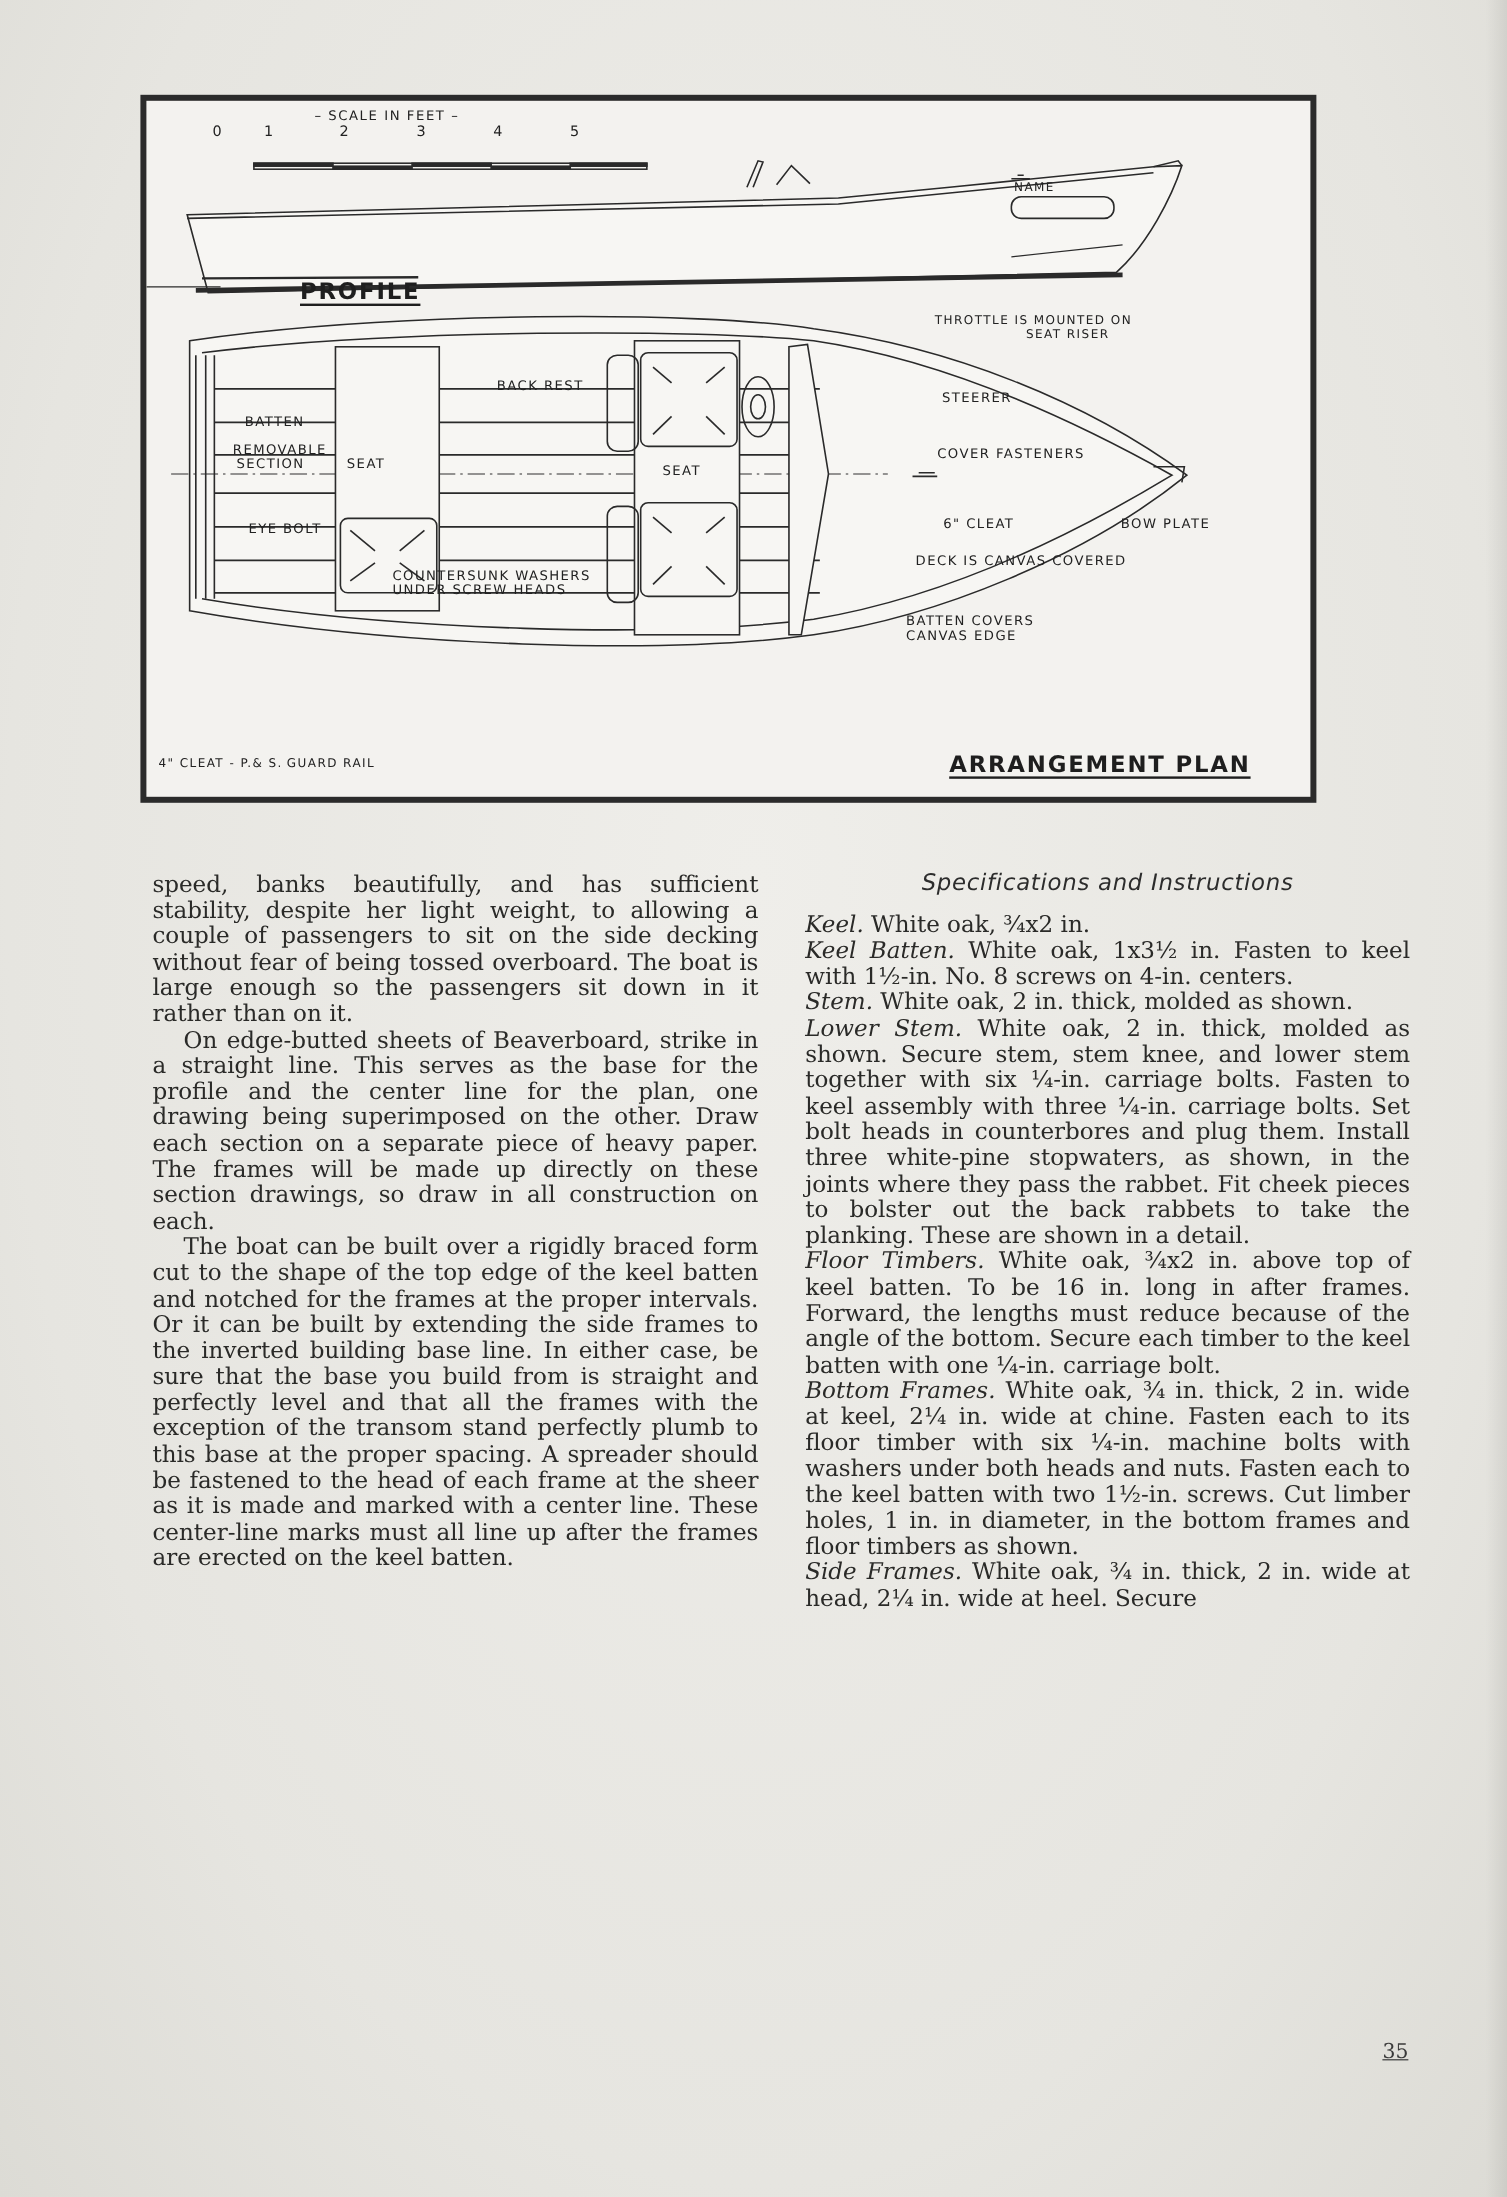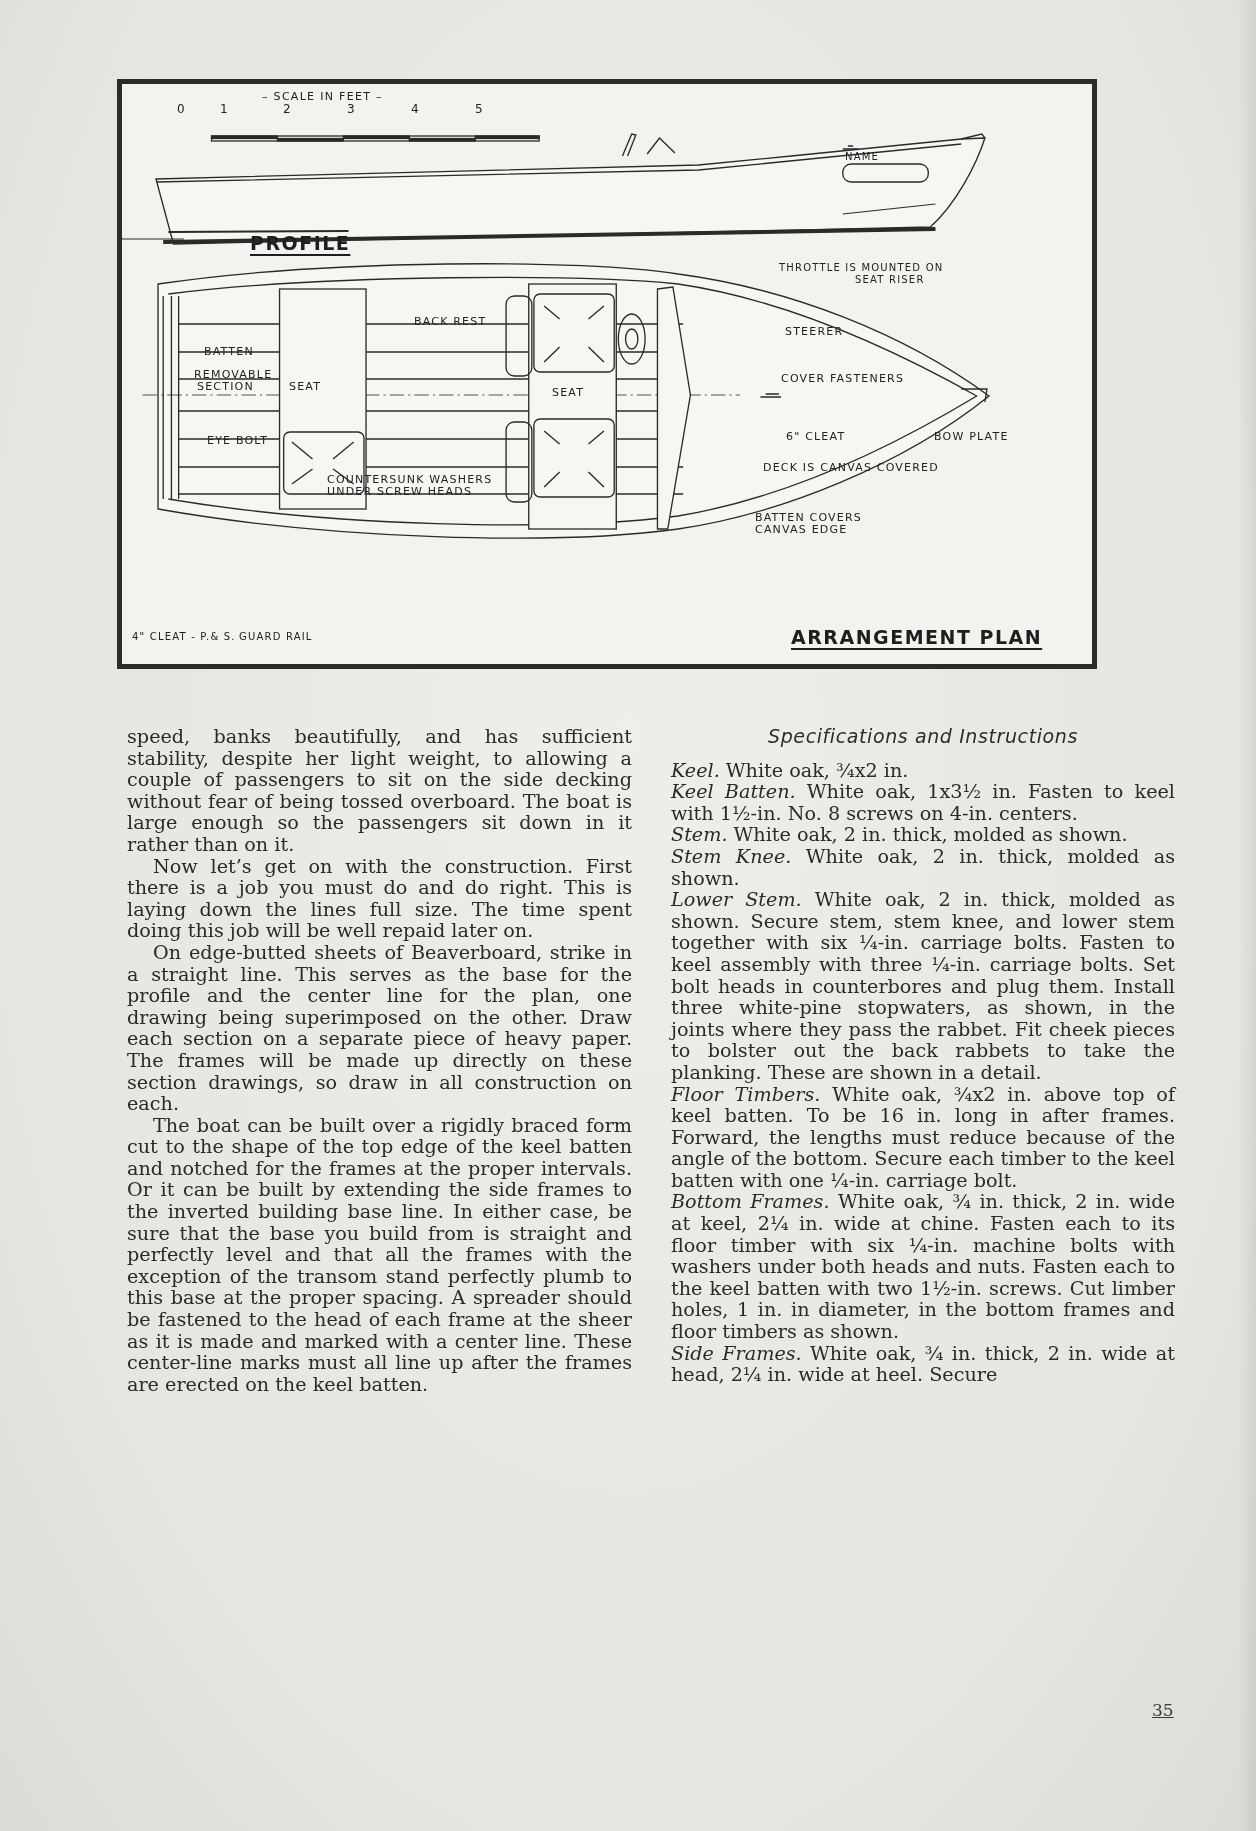--- a/index.html
+++ b/index.html
@@ -172,30 +172,28 @@
   <div class="drawing-label" style="left:205px;top:401px;">UNDER SCREW HEADS</div>
   <div class="drawing-label" style="left:633px;top:427px;">BATTEN COVERS</div>
   <div class="drawing-label" style="left:633px;top:439px;">CANVAS EDGE</div>
   <div class="drawing-label" style="left:10px;top:546px;font-size:10px;">4" CLEAT - P.&amp; S.</div>
   <div class="drawing-label" style="left:117px;top:546px;font-size:10px;">GUARD RAIL</div>
   <div class="title-label" style="left:669px;top:542px;">ARRANGEMENT PLAN</div>
 </div>
 
 <div class="col col-left">
   <p>speed, banks beautifully, and has sufficient stability, despite her light weight, to allowing a couple of passengers to sit on the side decking without fear of being tossed overboard. The boat is large enough so the passengers sit down in it rather than on it.</p>
-  <p class="indent">Now let’s get on with the construction. First there is a job you must do and do right. This is laying down the lines full size. The time spent doing this job will be well repaid later on.</p>
   <p class="indent">On edge-butted sheets of Beaverboard, strike in a straight line. This serves as the base for the profile and the center line for the plan, one drawing being superimposed on the other. Draw each section on a separate piece of heavy paper. The frames will be made up directly on these section drawings, so draw in all construction on each.</p>
   <p class="indent">The boat can be built over a rigidly braced form cut to the shape of the top edge of the keel batten and notched for the frames at the proper intervals. Or it can be built by extending the side frames to the inverted building base line. In either case, be sure that the base you build from is straight and perfectly level and that all the frames with the exception of the transom stand perfectly plumb to this base at the proper spacing. A spreader should be fastened to the head of each frame at the sheer as it is made and marked with a center line. These center-line marks must all line up after the frames are erected on the keel batten.</p>
 </div>
 
 <div class="col col-right">
   <div class="spec-heading">Specifications and Instructions</div>
   <p class="spec-item"><em>Keel.</em><span> White oak, ¾x2 in.</span></p>
   <p class="spec-item"><em>Keel Batten.</em><span> White oak, 1x3½ in. Fasten to keel with 1½-in. No. 8 screws on 4-in. centers.</span></p>
   <p class="spec-item"><em>Stem.</em><span> White oak, 2 in. thick, molded as shown.</span></p>
-  <p class="spec-item"><em>Stem Knee.</em><span> White oak, 2 in. thick, molded as shown.</span></p>
   <p class="spec-item"><em>Lower Stem.</em><span> White oak, 2 in. thick, molded as shown. Secure stem, stem knee, and lower stem together with six ¼-in. carriage bolts. Fasten to keel assembly with three ¼-in. carriage bolts. Set bolt heads in counterbores and plug them. Install three white-pine stopwaters, as shown, in the joints where they pass the rabbet. Fit cheek pieces to bolster out the back rabbets to take the planking. These are shown in a detail.</span></p>
   <p class="spec-item"><em>Floor Timbers.</em><span> White oak, ¾x2 in. above top of keel batten. To be 16 in. long in after frames. Forward, the lengths must reduce because of the angle of the bottom. Secure each timber to the keel batten with one ¼-in. carriage bolt.</span></p>
   <p class="spec-item"><em>Bottom Frames.</em><span> White oak, ¾ in. thick, 2 in. wide at keel, 2¼ in. wide at chine. Fasten each to its floor timber with six ¼-in. machine bolts with washers under both heads and nuts. Fasten each to the keel batten with two 1½-in. screws. Cut limber holes, 1 in. in diameter, in the bottom frames and floor timbers as shown.</span></p>
   <p class="spec-item"><em>Side Frames.</em><span> White oak, ¾ in. thick, 2 in. wide at head, 2¼ in. wide at heel. Secure</span></p>
 </div>
 
 <div class="page-number">35</div>
 
 </body></html>

